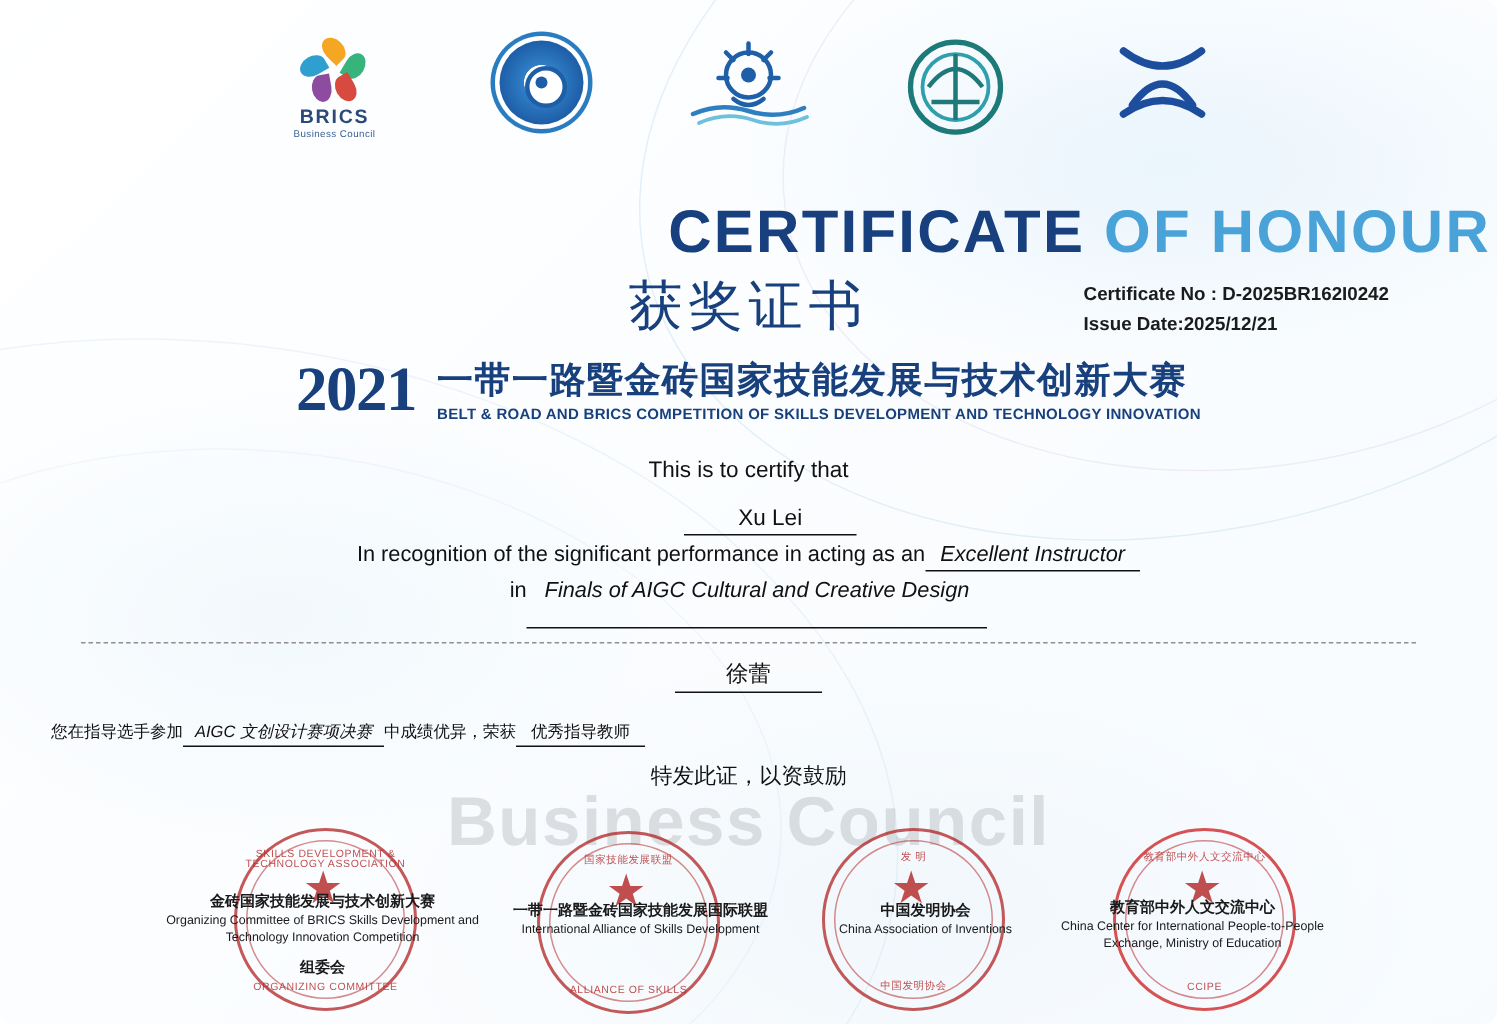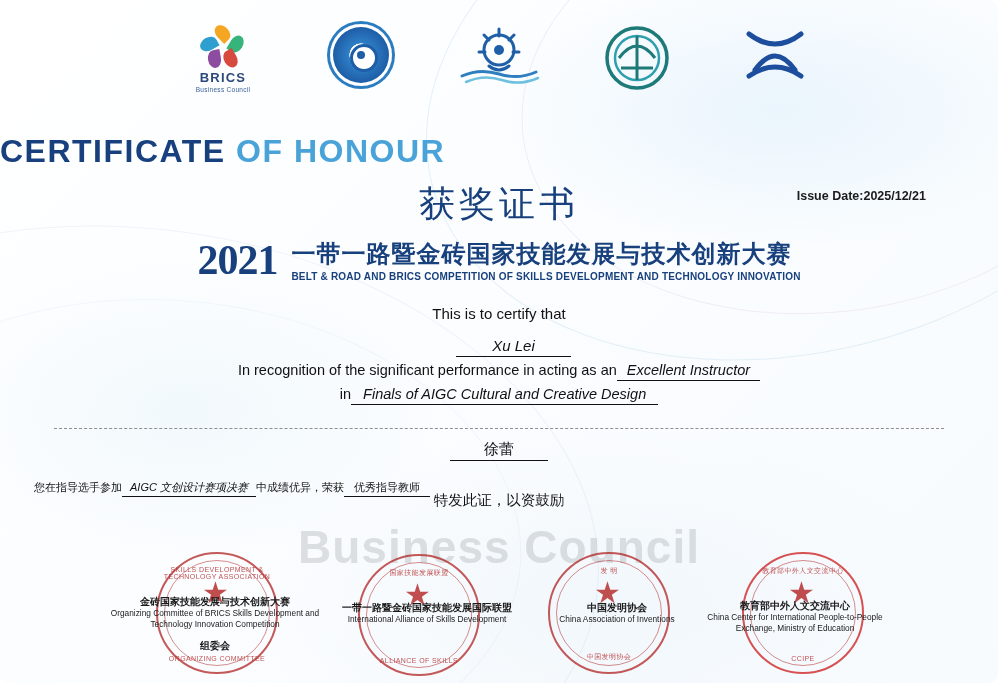--- a/index.html
+++ b/index.html
@@ -131,22 +131,22 @@
     border-radius: 50%;
     background: #1d5ea6;
   }
   .wheel-svg, .inv-svg, .ccipe-svg { display: block; }
 
   
   .title-en {
     position: absolute;
     top: 133px;
     left: 0; right: 4px;
-    text-align: left;
-    font-size: 32px;
+    text-align: right;
+    font-size: 40px;
     font-weight: bold;
     letter-spacing: 1.5px;
     font-family: "Liberation Sans", sans-serif;
   }
   .title-en .dark { color: #18407e; }
   .title-en .light { color: #4aa3d8; }
 
   .title-cn {
     position: absolute;
     top: 180px;
@@ -211,21 +211,20 @@
     text-align: center;
     font-size: 15px;
     color: #111;
   }
   .name-en {
     position: absolute;
     top: 337px;
     left: 0; right: 0;
     text-align: center;
     font-size: 15px;
-    font-style: italic;
     color: #111;
     padding-left: 29px;
   }
   .name-en span {
     border-bottom: 1px solid #111;
     padding: 0 36px 2px 36px;
   }
   .recog-line {
     position: absolute;
     top: 362px;
@@ -244,21 +243,21 @@
     position: absolute;
     top: 386px;
     left: 0; right: 0;
     text-align: center;
     font-size: 14.5px;
     color: #111;
   }
   .in-line .fill {
     font-style: italic;
     border-bottom: 1px solid #111;
-    padding: 0 12px 2px 12px;
+    padding: 0 12px 16px 12px;
   }
 
   .divider {
     position: absolute;
     top: 428px;
     left: 54px;
     right: 54px;
     border-top: 1px dashed #8e8e8e;
   }
 
@@ -287,21 +286,21 @@
     font-style: italic;
     border-bottom: 1px solid #111;
     padding: 0 8px 3px 8px;
   }
   .cn-line1 .fill2 {
     border-bottom: 1px solid #111;
     padding: 0 10px 3px 10px;
   }
   .cn-line2 {
     position: absolute;
-    top: 491px;
+    top: 508px;
     left: 0; right: 0;
     text-align: center;
     font-size: 14.5px;
     color: #111;
   }
 
   
   .seals {
     position: absolute;
     top: 552px;
@@ -442,20 +441,23 @@
   </div>
 
   <div class="title-en">
     <span class="dark">CERTIFICATE</span>
     <span class="light">OF HONOUR</span>
   </div>
   <div class="title-cn">获奖证书</div>
 
   <div class="cert-meta">
     <div>
+      <span>Certificate No : </span><span>D-2025BR162I0242</span>
+    </div>
+    <div>
       <span>Issue Date:</span><span>2025/12/21</span>
     </div>
   </div>
 
   <div class="year-band">
     <div class="year">2021</div>
     <div class="band-text">
       <div class="band-cn">一带一路暨金砖国家技能发展与技术创新大赛</div>
       <div class="band-en">BELT &amp; ROAD AND BRICS COMPETITION OF SKILLS DEVELOPMENT AND TECHNOLOGY INNOVATION</div>
     </div>

